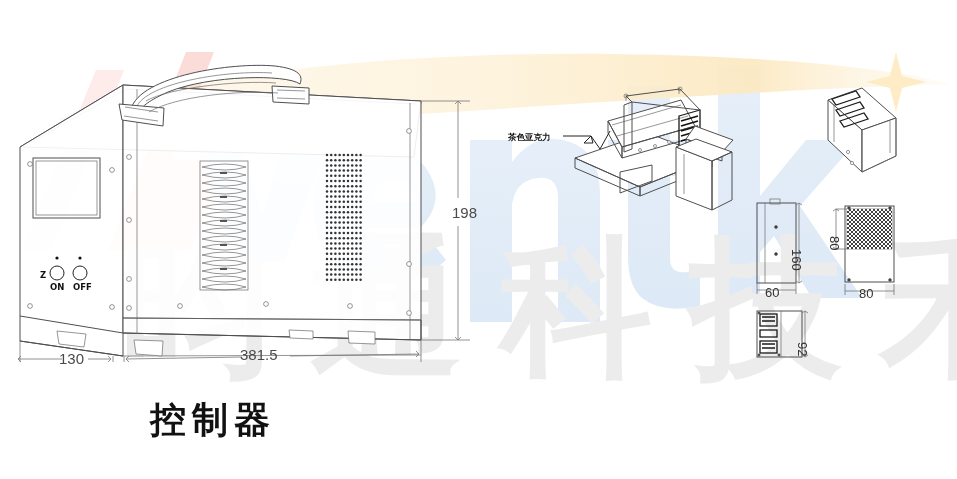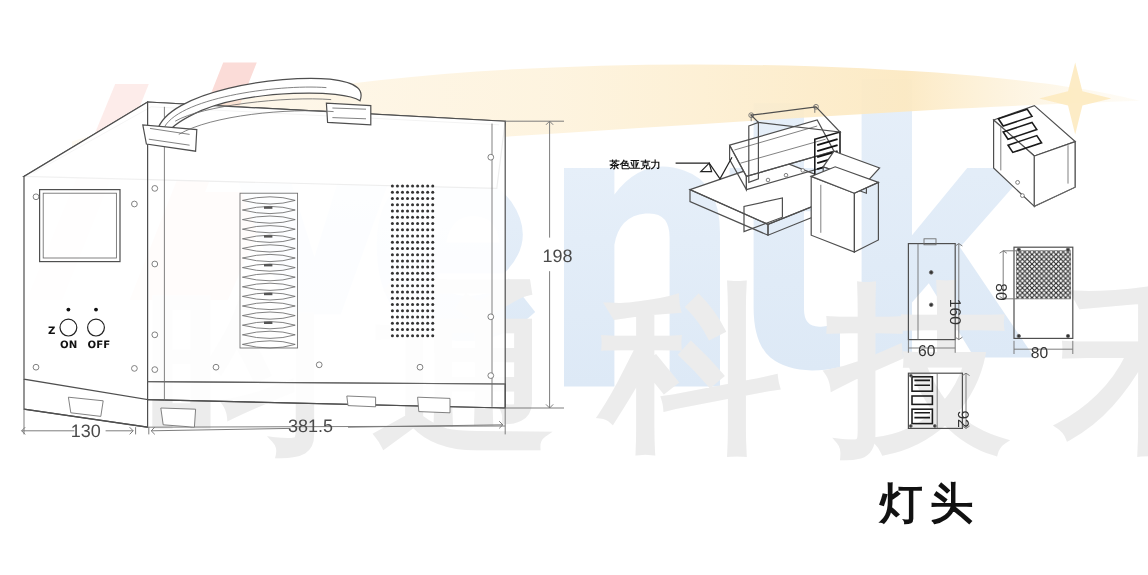--- a/index.html
+++ b/index.html
@@ -657,15 +657,15 @@
 
     <text class="dim-text-sm" x="792" y="249" transform="rotate(90 792 249)">160</text>
     <text class="dim-text-sm" x="765" y="297">60</text>
     <text class="dim-text-sm" x="830" y="236" transform="rotate(90 830 236)">80</text>
     <text class="dim-text-sm" x="859" y="298">80</text>
     <text class="dim-text-sm" x="798" y="342" transform="rotate(90 798 342)">92</text>
 
     <text class="note-text" x="508" y="140">茶色亚克力</text>
   </svg>
 
-  <div class="cn-label" id="caption-lamphead">灯头</div>
+  <div class="cn-label" id="caption-controller">控制器</div>
 
 </div>
 
 </body></html>

